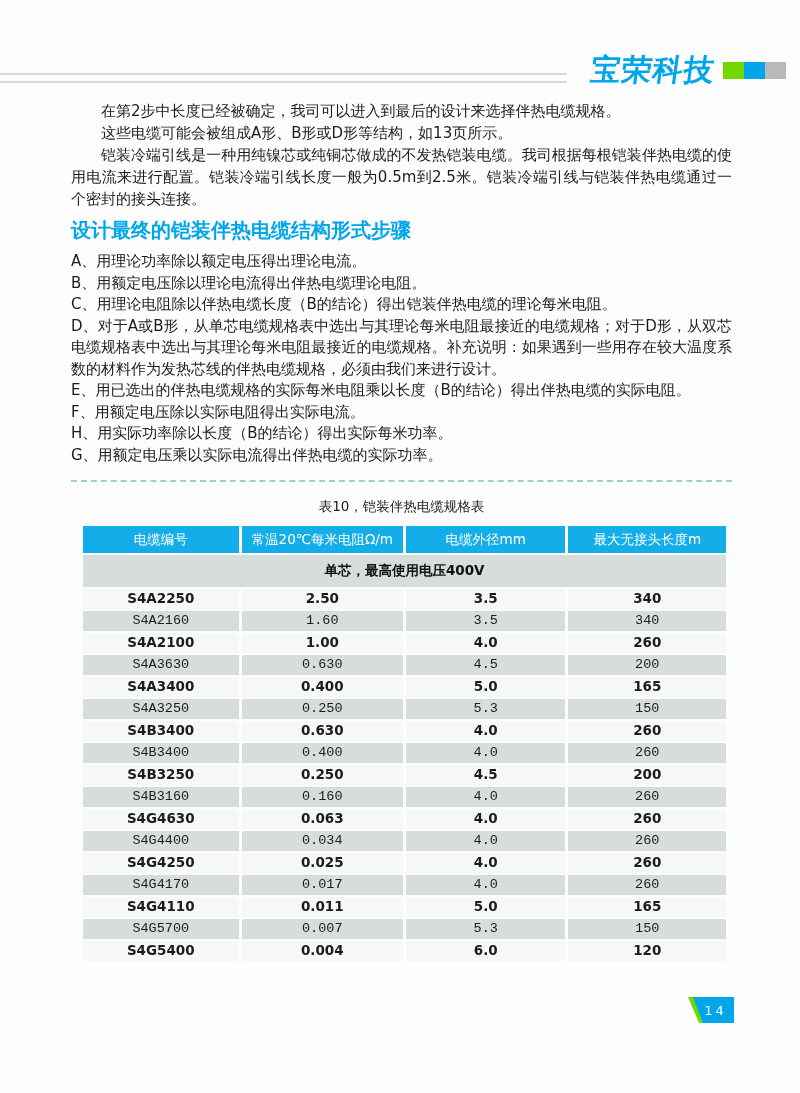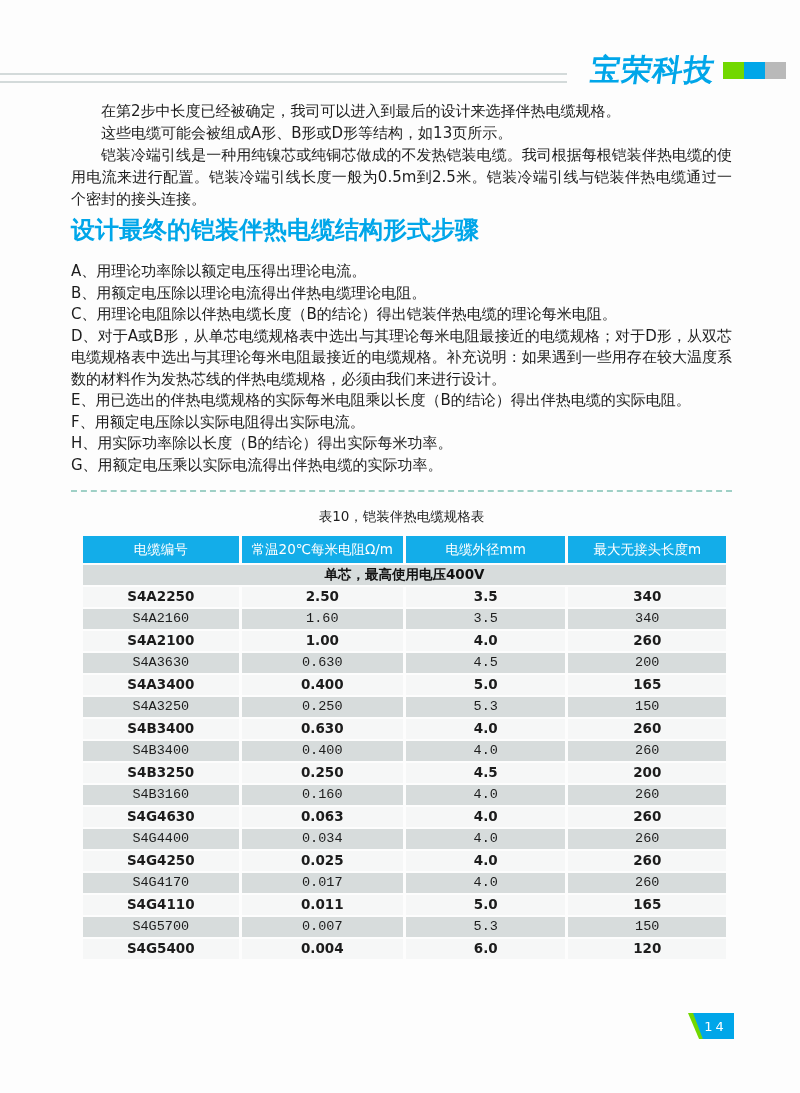--- a/index.html
+++ b/index.html
@@ -34,22 +34,22 @@
   }
   .sq{display:inline-block;width:21px;height:17px;}
   .sq-green{background:var(--logo-green);}
   .sq-blue{background:var(--brand-blue);}
   .sq-gray{background:var(--logo-gray);}
   
   .main{position:absolute;top:100px;left:71px;right:68px;}
   .para{font-size:15px;line-height:22px;text-align:justify;}
   .indent{text-indent:2em;}
   .section-heading{
-    font-size:24px;font-weight:bold;color:var(--brand-blue);
-    margin-top:7px;margin-bottom:18px;line-height:26px;
+    font-size:20px;font-weight:bold;color:var(--brand-blue);
+    margin-top:7px;margin-bottom:8px;line-height:26px;
   }
   .steps .step{font-size:15px;line-height:21.5px;text-align:justify;}
   .divider{border-top:2px dashed var(--divider-teal);margin-top:14px;height:0;}
   .table-title{
     text-align:center;font-size:13.5px;font-weight:normal;
     margin-top:16px;margin-bottom:10px;
   }
   
   .spec-table{margin:0 6px 0 12px;}
   .t-row{display:flex;gap:3px;margin-bottom:2px;}
@@ -58,27 +58,27 @@
     font-size:13.5px;text-align:center;line-height:1.15;
   }
   .c0{flex:159 0 0;}
   .c1{flex:165 0 0;}
   .c2{flex:163 0 0;}
   .c3{flex:161 0 0;}
   .head-row .cell{
     background:var(--table-header-blue);color:#ffffff;height:27px;
   }
   .sub-row .cell{
-    background:var(--row-gray);height:20px;flex:1 0 0;font-weight:bold;color:#111;
+    background:var(--row-gray);height:32px;flex:1 0 0;font-weight:bold;color:#111;
   }
   .data-row .cell{height:20px;}
   .row-white .cell{background:var(--row-white);font-weight:bold;}
   .row-gray .cell{background:var(--row-gray);font-family:Liberation Mono, monospace;}
   
-  .page-badge{position:absolute;top:997px;right:66px;width:41px;height:26px;margin-top:16px;}
+  .page-badge{position:absolute;top:997px;right:66px;width:41px;height:26px;}
   .badge-green,.badge-blue{
     position:absolute;top:0;bottom:0;right:0;
     clip-path:polygon(0 0,100% 0,100% 100%,24% 100%);
   }
   .badge-green{left:-5px;background:var(--logo-green);}
   .badge-blue{
     left:0;background:var(--brand-blue);
     display:flex;align-items:center;justify-content:center;
     color:#fff;font-size:13px;letter-spacing:3px;padding-left:4px;
   }

